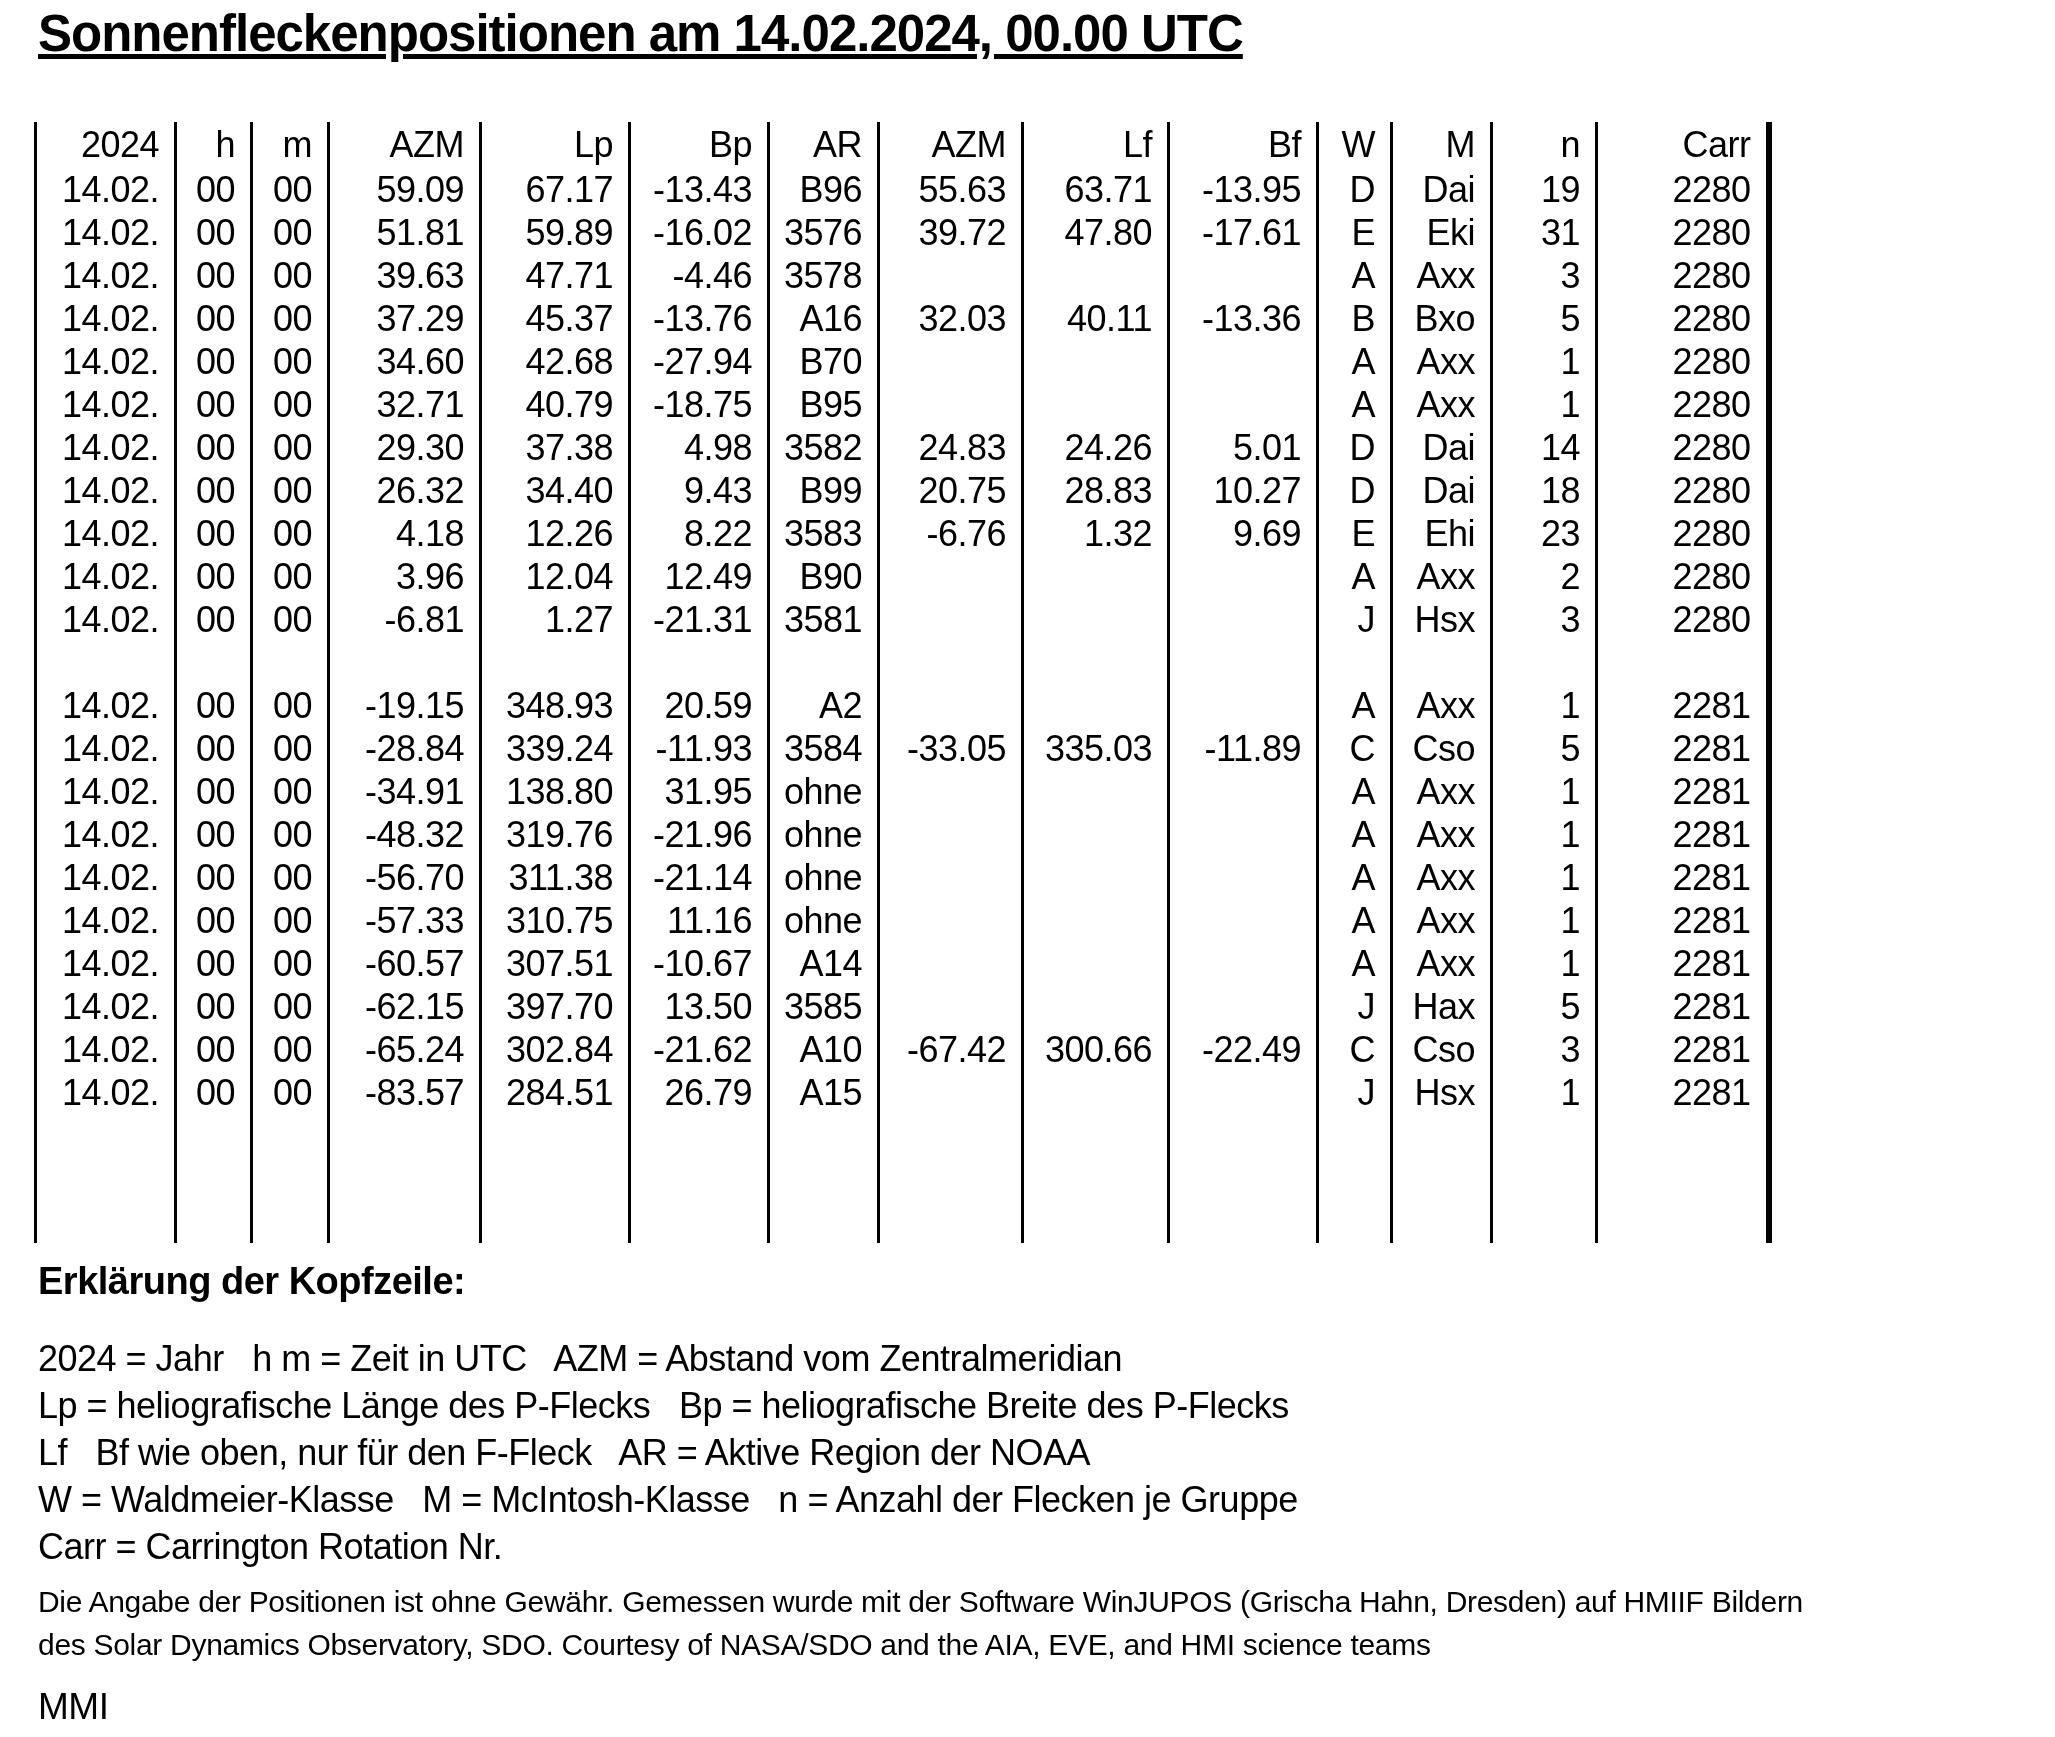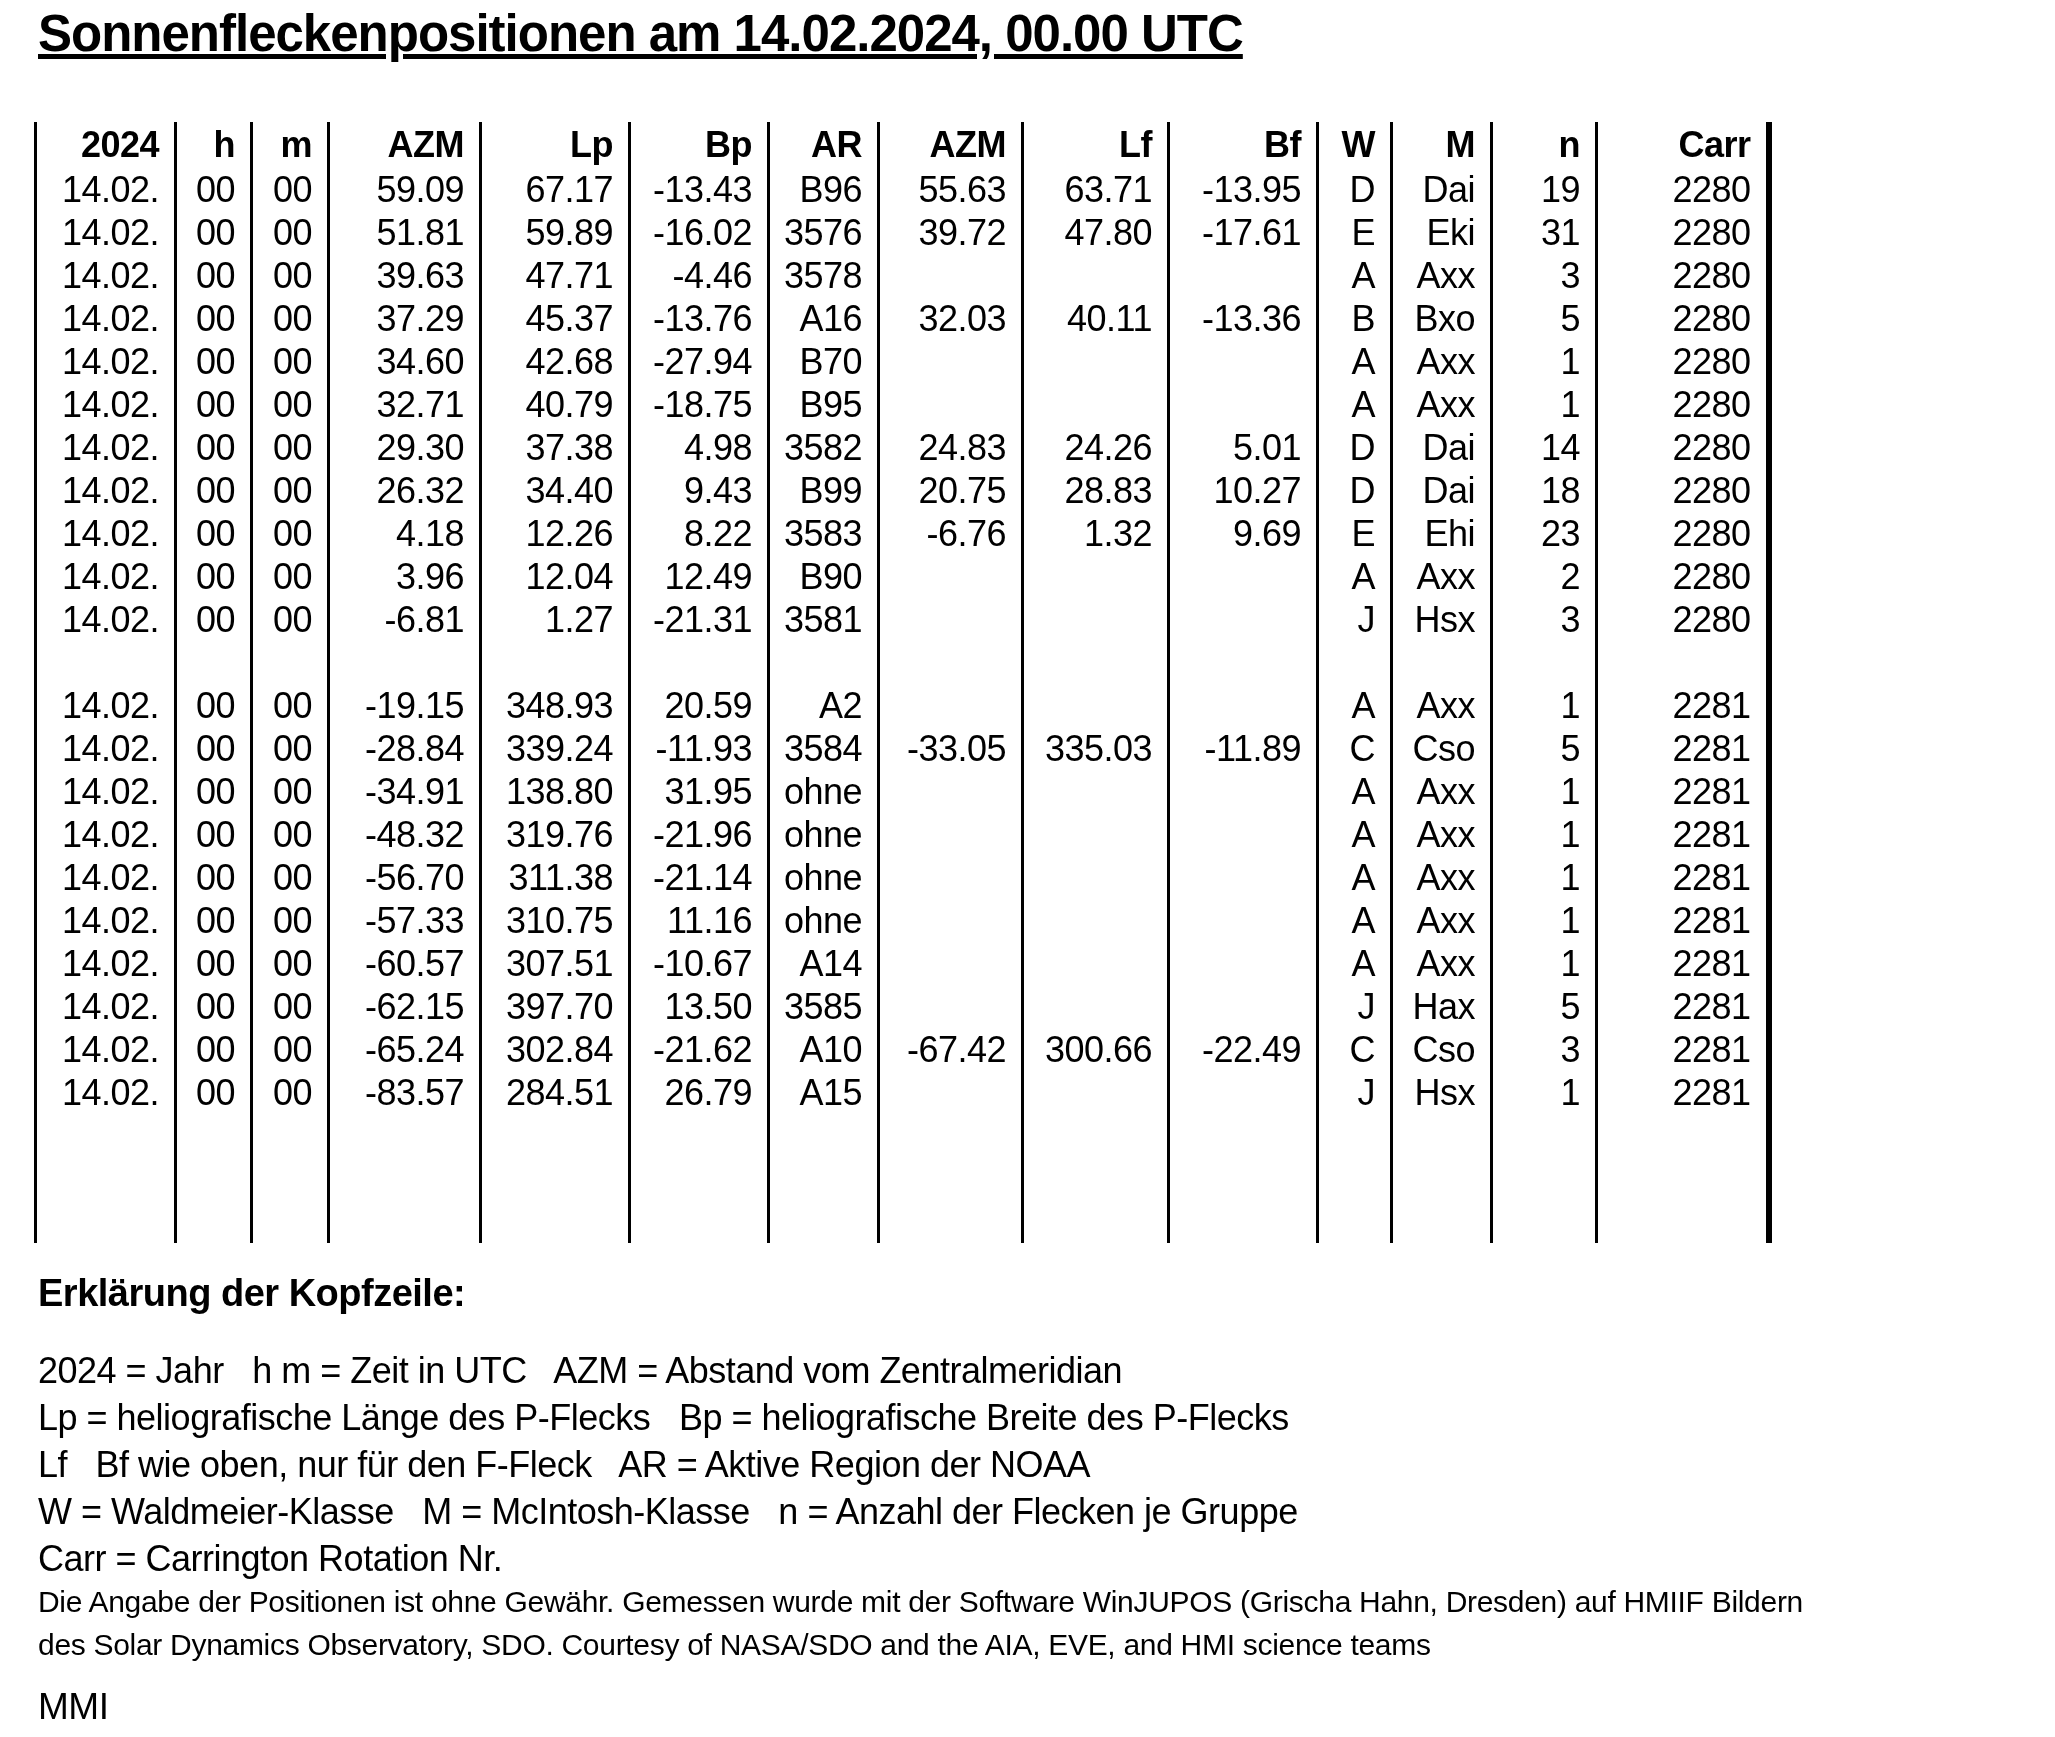--- a/index.html
+++ b/index.html
@@ -21,24 +21,24 @@
   }
   .sunspots th, .sunspots td {
     border-left: 3px solid #000;
     padding: 0 15px 0 0;
     text-align: right;
     font-size: 36px; letter-spacing: -0.5px;
     height: 43px; line-height: 43px;
     white-space: nowrap; overflow: hidden;
     font-weight: normal;
   }
-  .sunspots thead th { font-weight: bold; height: 46px; line-height: 46px; vertical-align: bottom; }
+  .sunspots thead th { font-weight: normal; height: 46px; line-height: 46px; vertical-align: bottom; }
   .sunspots th:last-child, .sunspots td:last-child { border-right: 6px solid #000; }
   .legend { position: absolute; left: 38px; top: 1256px; }
-  .legend h2 { font-size: 38px; font-weight: bold; margin: 16px 0 32px 0; letter-spacing: -0.5px; }
+  .legend h2 { font-size: 38px; font-weight: bold; margin: 4px 0 32px 0; letter-spacing: -0.5px; }
   .legend p { font-size: 36px; line-height: 47px; margin: 0; white-space: pre-wrap; letter-spacing: -0.5px; }
   .footnote { position: absolute; left: 38px; top: 1580px; }
   .footnote p { font-size: 30px; line-height: 43px; margin: 0; letter-spacing: -0.3px; white-space: nowrap; }
   .signature { position: absolute; left: 38px; top: 1686px; font-size: 37px; letter-spacing: -0.5px; }
 </style>
 </head>
 <body>
 
 <h1 class="title">Sonnenfleckenpositionen am 14.02.2024, 00.00 UTC</h1>
 

